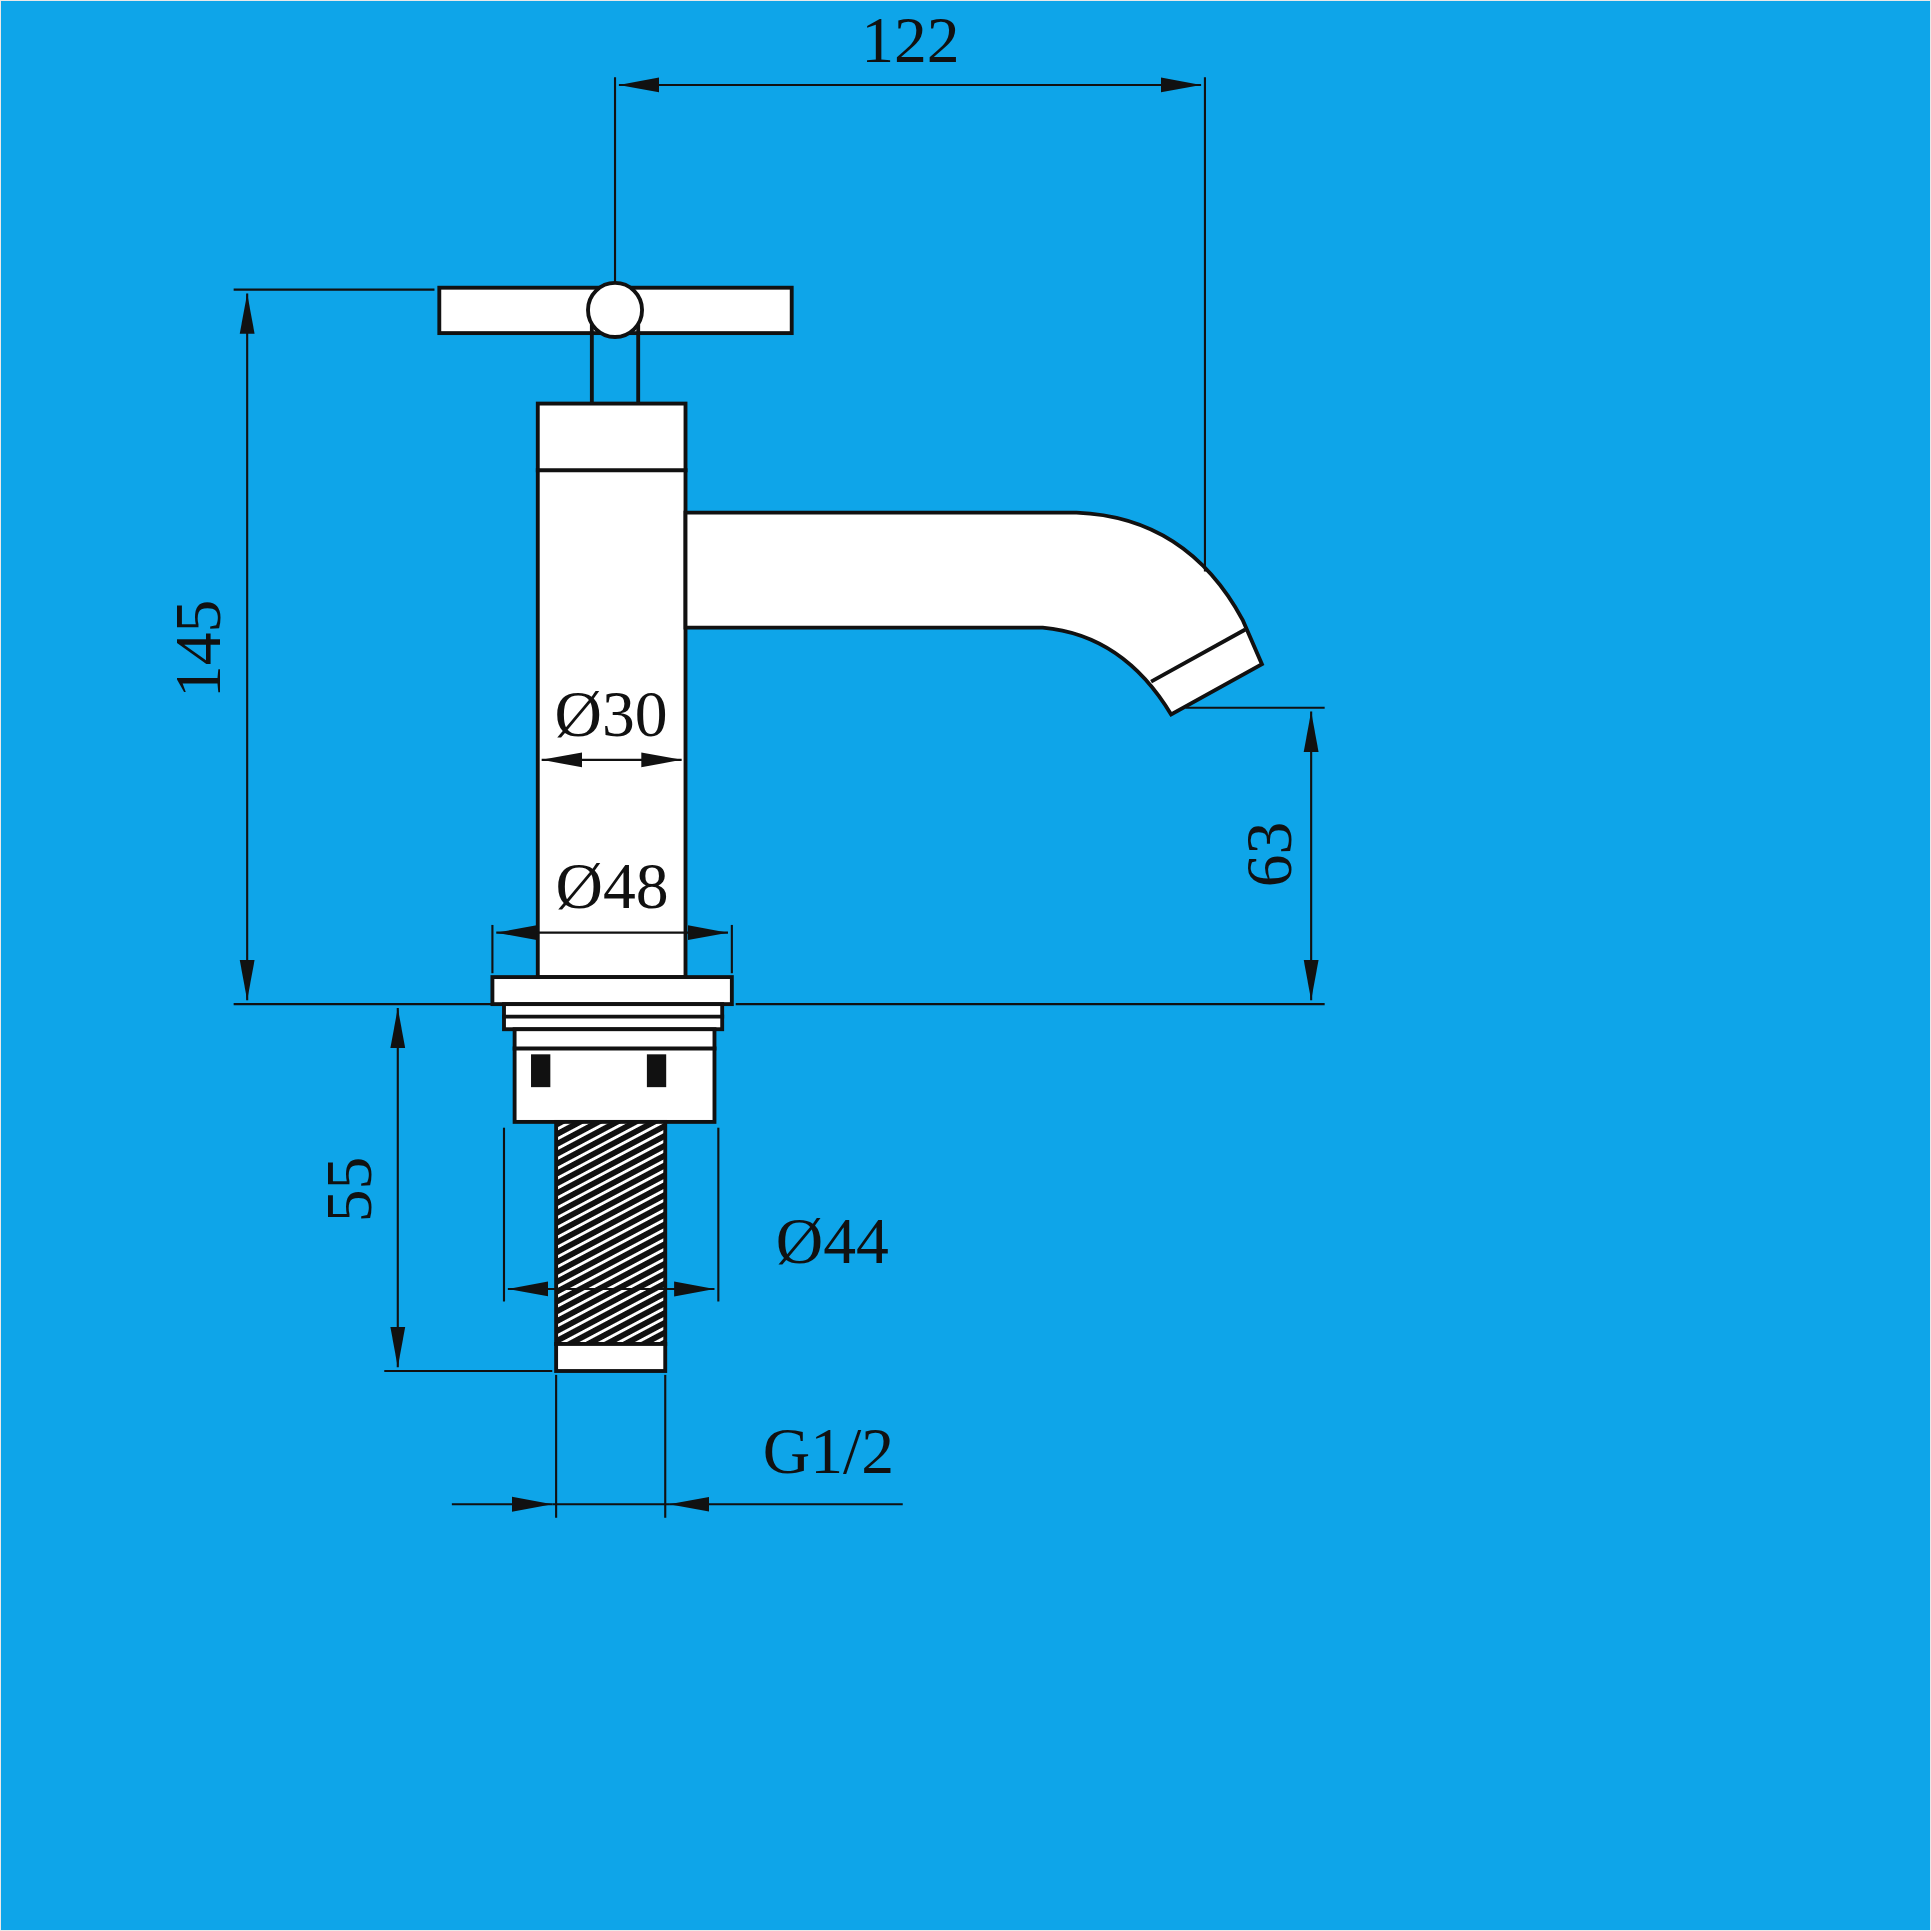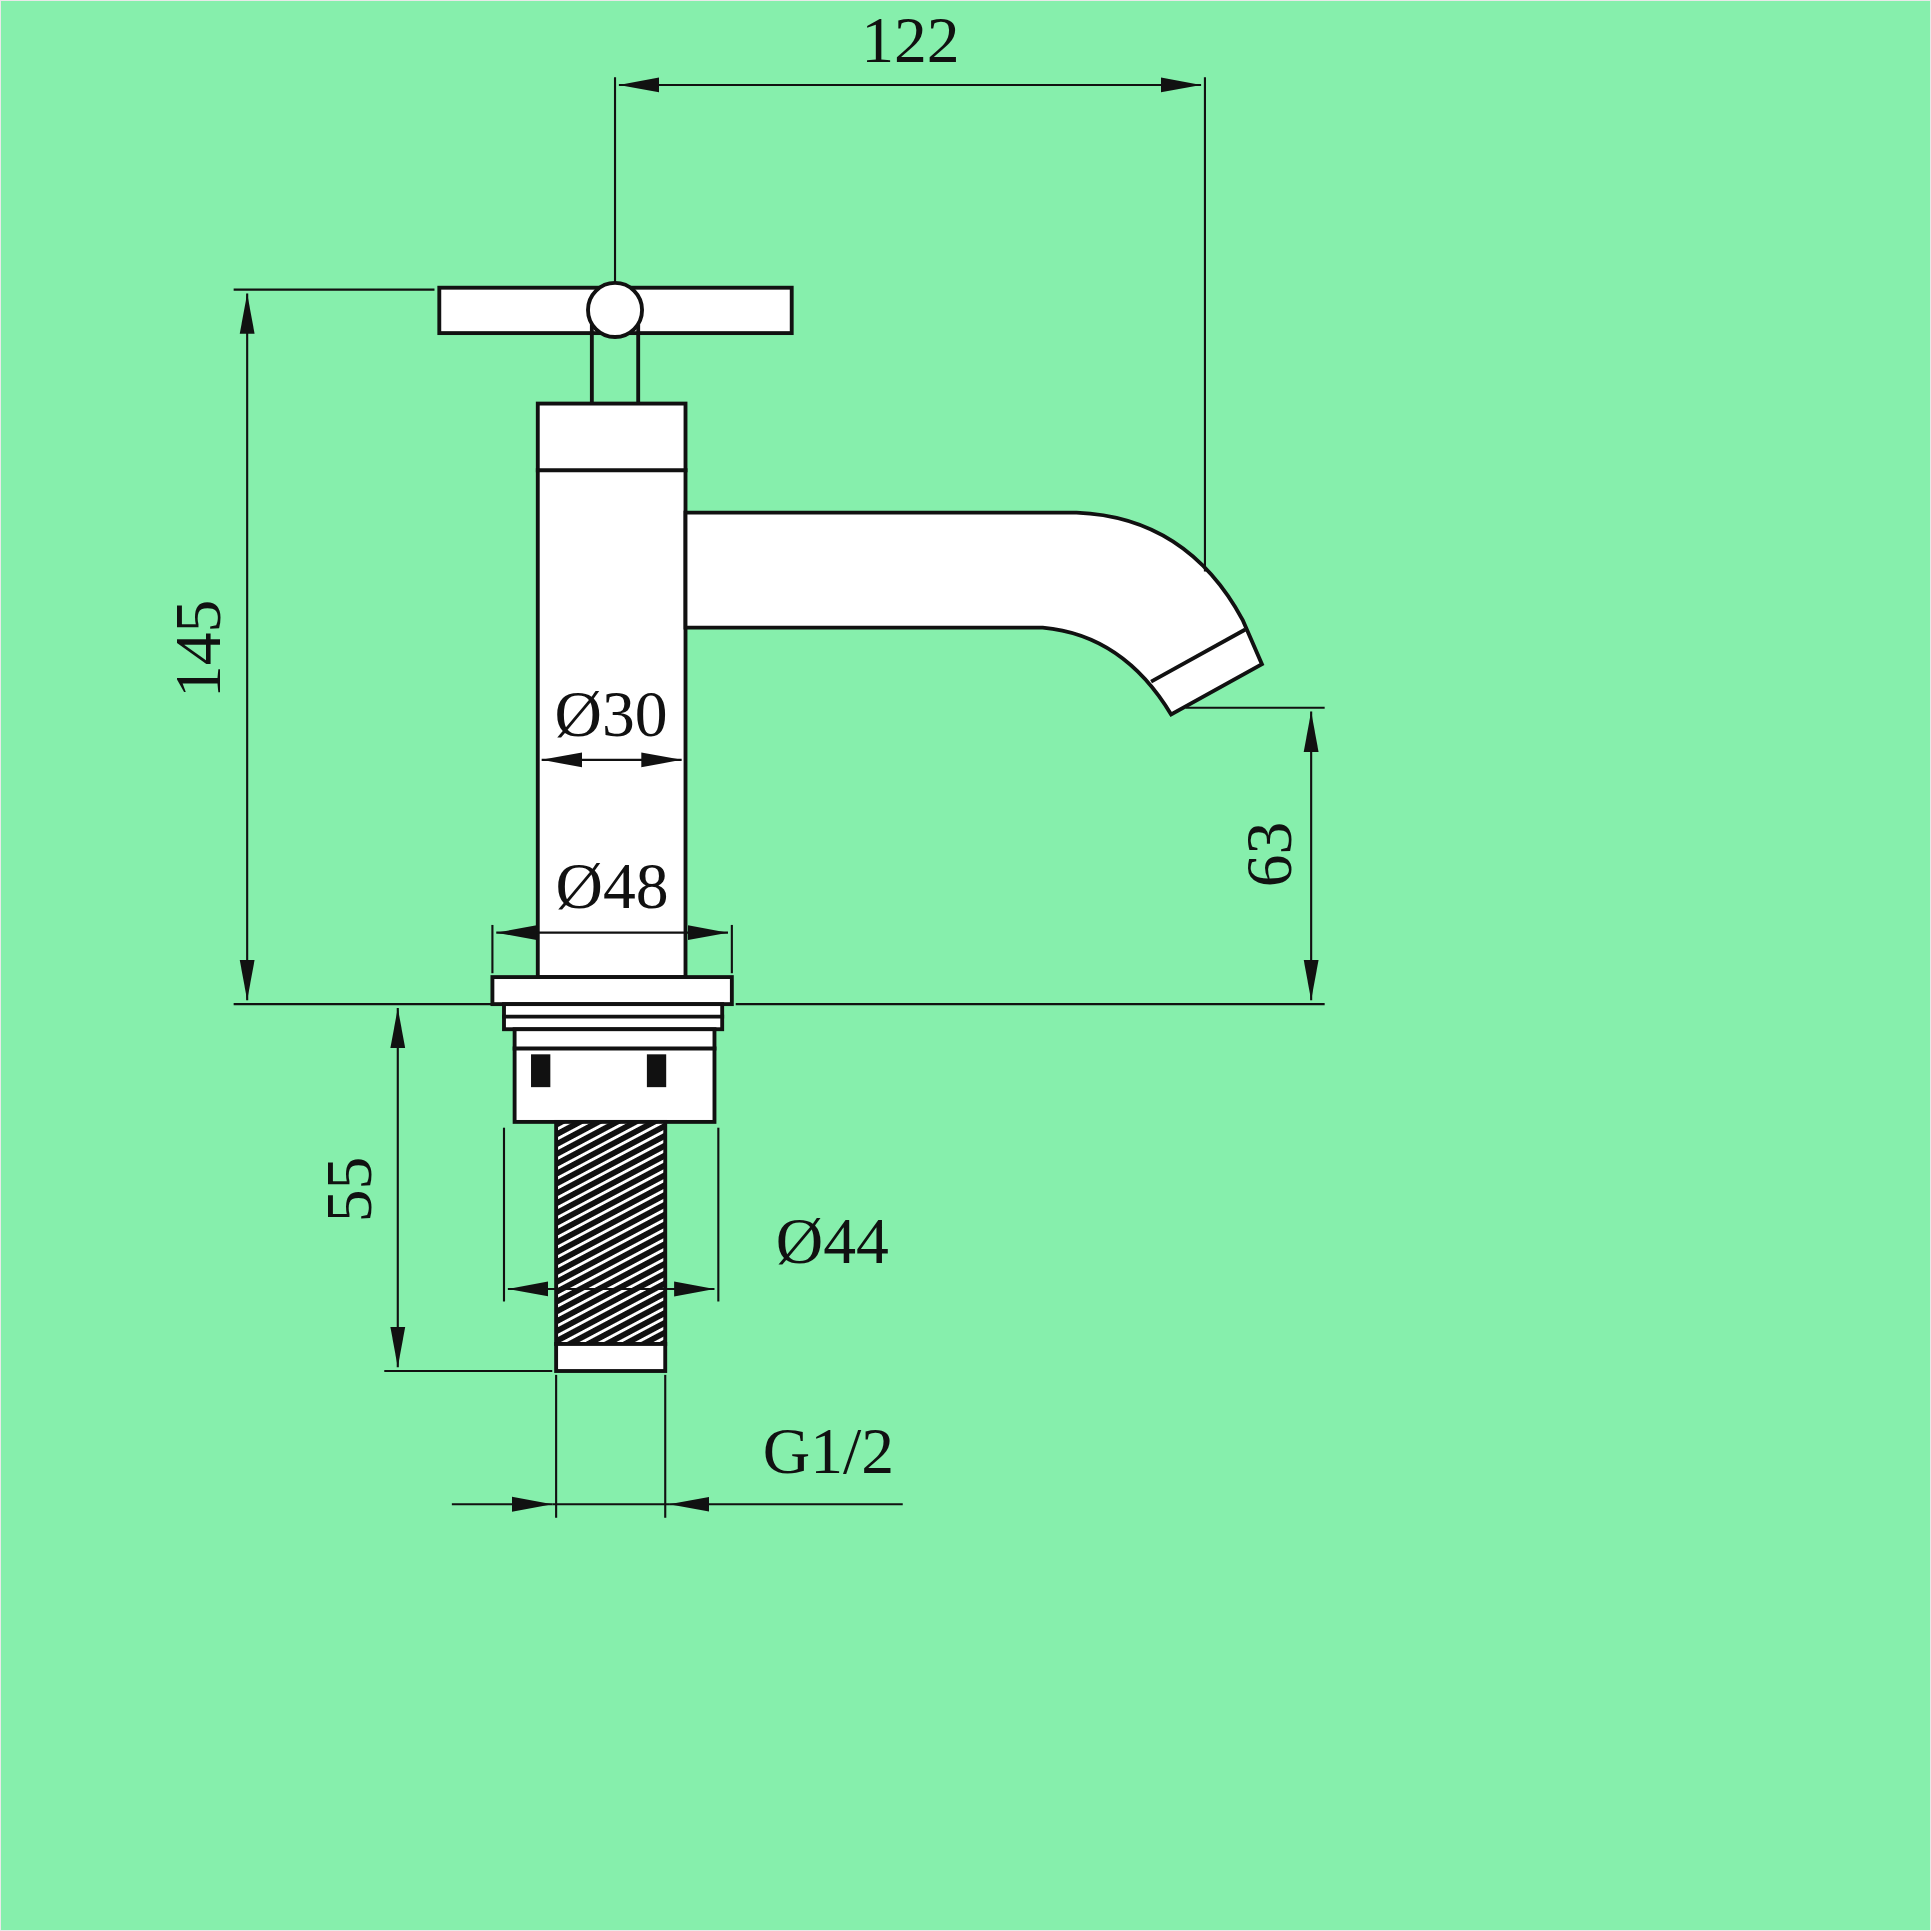--- a/index.html
+++ b/index.html
@@ -1,19 +1,19 @@
 <!DOCTYPE html>
 <html><head>
 <meta charset="utf-8">
 <style>
   html,body{margin:0;padding:0;background:#ffffff;}
   .page{
     position:relative;
     width:1931px;height:1931px;
-    background:#86efac;
+    background:#0ea5e9;
     box-shadow:inset 0 0 0 1px #e9e9e9;
     font-family:"Liberation Serif","DejaVu Serif",serif;
   }
   svg{display:block;width:1931px;height:1931px;}
   .dim-label{
     font-family:"Liberation Serif","DejaVu Serif",serif;
     font-size:68px;
     fill:#111111;
   }
 </style>

